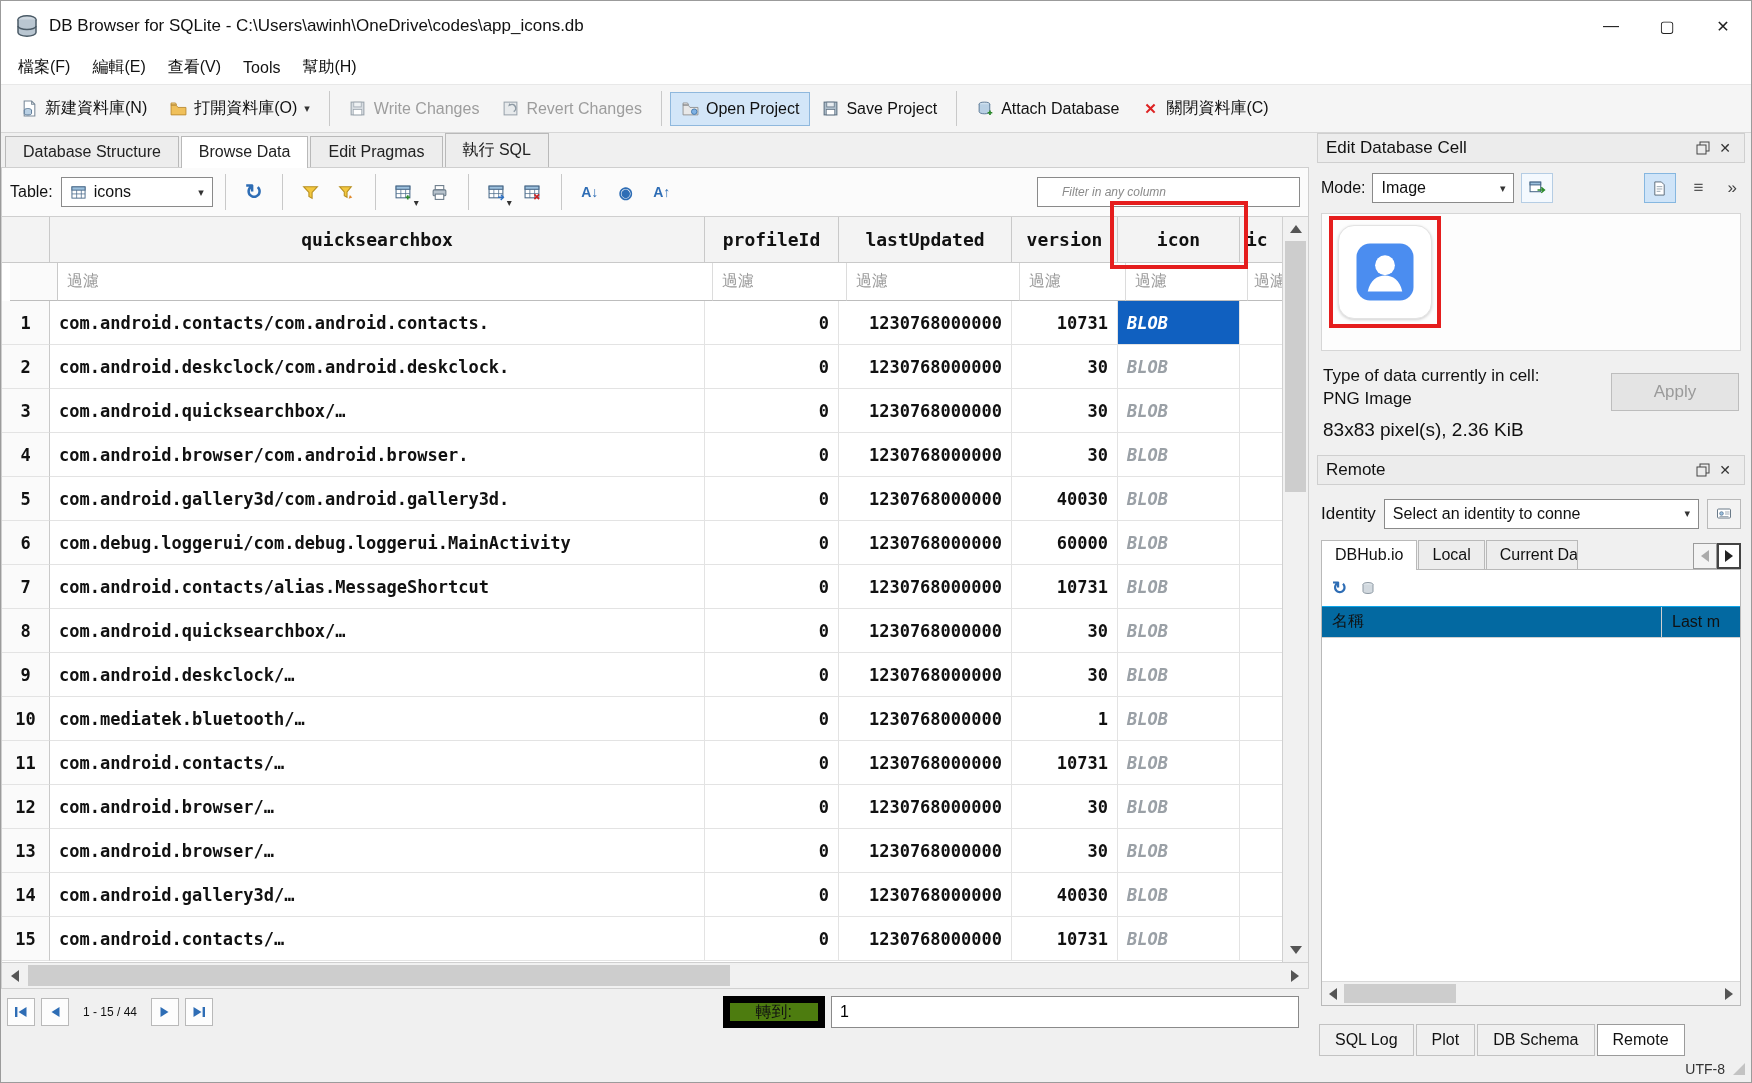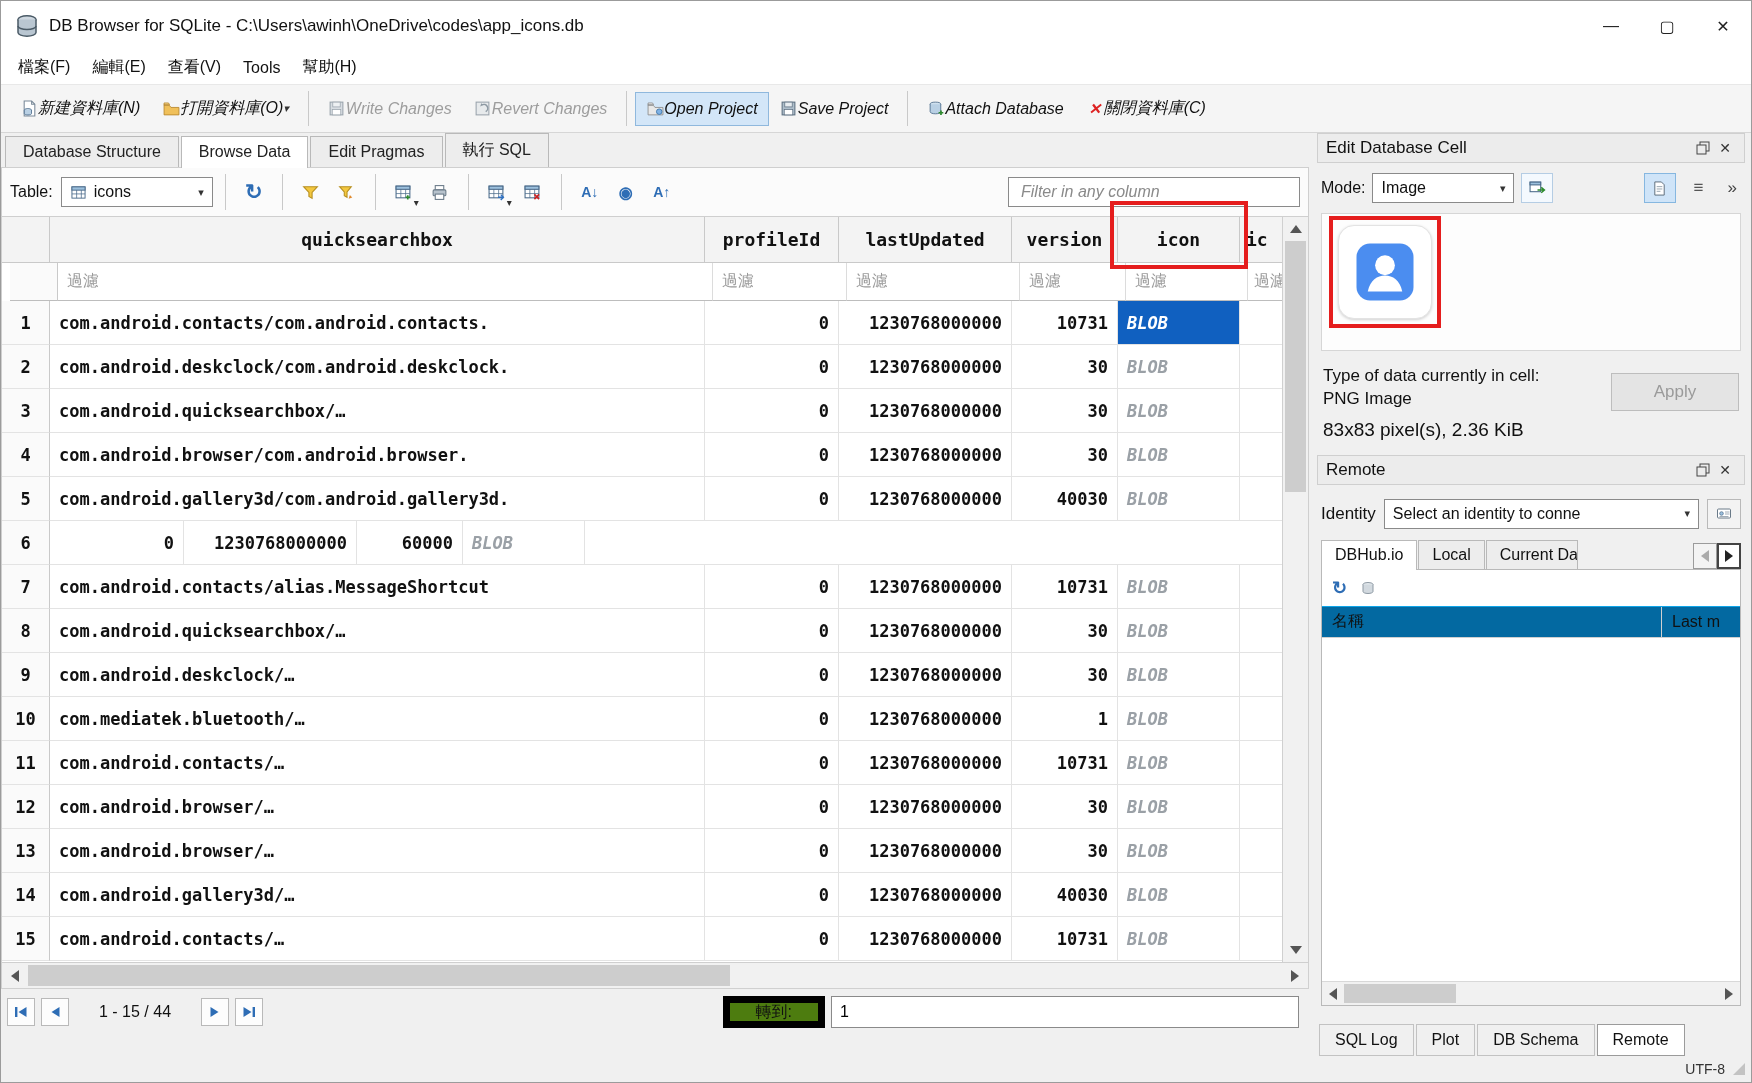--- a/index.html
+++ b/index.html
@@ -13,21 +13,21 @@
   .title-text { font-size:17px; margin-left:10px; white-space:nowrap; }
   .win-controls { margin-left:auto; display:flex; height:100%; }
   .win-btn { width:56px; display:flex; align-items:center; justify-content:center; font-size:16px; color:#222; cursor:default; }
 
   
   .menubar { height:34px; background:#fff; display:flex; align-items:center; padding-left:6px; border-bottom:1px solid #e8e8e8; flex:0 0 auto; }
   .menu-item { padding:5px 11px; font-size:16px; }
 
   
   .toolbar { height:48px; background:#f5f5f5; border-bottom:1px solid #d6d6d6; display:flex; align-items:center; padding:0 8px; flex:0 0 auto; }
-  .tbtn { display:flex; align-items:center; gap:0; padding:7px 10px; font-size:16px; white-space:nowrap; border:1px solid transparent;font-style:italic; }
+  .tbtn { display:flex; align-items:center; gap:7px; padding:7px 10px; font-size:16px; white-space:nowrap; border:1px solid transparent; }
   .tbtn.disabled { color:#9d9d9d; }
   .tbtn.checked { background:#d3e6f8; border:1px solid #8fb8dd; }
   .tsep { width:1px; align-self:stretch; margin:6px 8px; background:#c9c9c9; }
   .caret { font-size:11px; color:#333; line-height:1; }
   .micon { width:18px; height:18px; display:inline-flex; align-items:center; justify-content:center; }
   .red-x { color:#d22; font-weight:bold; font-size:15px; }
 
   
   .content { flex:1 1 auto; display:flex; min-height:0; }
   .left-pane { width:1308px; flex:0 0 auto; display:flex; flex-direction:column; min-height:0; }
@@ -39,21 +39,21 @@
   .doc-tab.active { background:#fff; position:relative; top:1px; padding-bottom:7px; }
 
   
   .browse-toolbar { height:50px; background:#fbfbfb; border:1px solid #cfcfcf; display:flex; align-items:center; padding:0 8px; gap:4px; flex:0 0 auto; }
   .bt-label { font-size:16px; margin-right:4px; }
   .combo { background:#fff; border:1px solid #8a8a8a; height:30px; display:flex; align-items:center; gap:6px; padding:0 8px; font-size:16px; }
   .combo .caret { margin-left:auto; }
   .icon-btn { width:32px; height:32px; display:flex; align-items:center; justify-content:center; position:relative; }
   .icon-btn .sub-caret { position:absolute; right:1px; bottom:0; font-size:10px; color:#333; }
   .glyph-blue { color:#2e6db5; font-weight:bold; }
-  .filter-input { margin-left:auto; width:292px; height:30px; border:1px solid #8a8a8a; padding:0 12px; font-size:16px; font-family:"Liberation Sans",sans-serif; }
+  .filter-input { margin-left:auto; width:263px; height:30px; border:1px solid #8a8a8a; padding:0 24px; font-size:12px; font-family:"Liberation Sans",sans-serif; }
   .filter-input::placeholder { font-style:italic; color:#8a8a8a; }
 
   
   .grid-wrap { height:746px; flex:0 0 auto; display:flex; border:1px solid #cfcfcf; border-top:none; background:#fff; position:relative; }
   .grid-cols { flex:1 1 auto; display:flex; flex-direction:column; overflow:hidden; }
   .grid-header { display:flex; height:46px; flex:0 0 auto; }
   .hcell { background:#f3f3f3; border-right:1px solid #c9c9c9; border-bottom:1px solid #c9c9c9;
            display:flex; align-items:center; justify-content:center;
            font-family:"DejaVu Sans Mono", monospace; font-weight:bold; font-size:18px; overflow:hidden; white-space:nowrap; }
   .corner { background:#f3f3f3; border-right:1px solid #c9c9c9; border-bottom:1px solid #c9c9c9; }
@@ -92,21 +92,21 @@
   .hscroll { height:26px; flex:0 0 auto; background:#f1f1f1; border:1px solid #d0d0d0; border-top:none; display:flex; align-items:center; }
   .harrow { width:26px; height:100%; display:flex; align-items:center; justify-content:center; }
   .tri-left { width:0; height:0; border-top:6px solid transparent; border-bottom:6px solid transparent; border-right:8px solid #555; }
   .tri-right { width:0; height:0; border-top:6px solid transparent; border-bottom:6px solid transparent; border-left:8px solid #555; }
   .htrack { flex:1; height:100%; position:relative; }
   .hthumb { position:absolute; left:0; top:2px; bottom:2px; width:56%; background:#cdcdcd; }
 
   
   .record-nav { height:46px; flex:0 0 auto; display:flex; align-items:center; padding:0 6px; gap:6px; }
   .nav-btn { width:28px; height:28px; background:#fdfdfd; border:1px solid #b9b9b9; display:flex; align-items:center; justify-content:center; }
-  .nav-pos { font-size:16px; margin:0 24px; white-space:nowrap; }
+  .nav-pos { font-size:12px; margin:0 8px; white-space:nowrap; }
   .goto-label { margin-left:auto; background:#4d7c0f; border:7px solid #000000; height:32px; display:flex; align-items:center; padding:0 26px; font-size:16px; }
   .goto-input { width:468px; height:32px; border:1px solid #8a8a8a; padding:0 8px; font-size:16px; margin-right:4px; }
   .pane-filler { flex:1 1 auto; }
 
   
   .panel-header { height:30px; background:#ececec; border:1px solid #cfcfcf; display:flex; align-items:center; padding:0 8px; font-size:17px; flex:0 0 auto; }
   .panel-title { flex:1; white-space:nowrap; overflow:hidden; }
   .ph-icon { width:22px; display:flex; align-items:center; justify-content:center; font-size:14px; color:#333; }
 
   .mode-row { display:flex; align-items:center; gap:7px; padding:10px 4px 8px; flex:0 0 auto; }
@@ -433,20 +433,21 @@
                 <div class="gcell gutter-cell c-gut">5</div>
                 <div class="gcell c-name">com.android.gallery3d/com.android.gallery3d.</div>
                 <div class="gcell c-pid ralign">0</div>
                 <div class="gcell c-lu ralign">1230768000000</div>
                 <div class="gcell c-ver ralign">40030</div>
                 <div class="gcell c-icon blobcell">BLOB</div>
                 <div class="gcell c-extra"></div>
               </div>
               <div class="grid-row">
                 <div class="gcell gutter-cell c-gut">6</div>
+                <div class="gcell c-name">com.debug.loggerui/com.debug.loggerui.MainActivity</div>
                 <div class="gcell c-pid ralign">0</div>
                 <div class="gcell c-lu ralign">1230768000000</div>
                 <div class="gcell c-ver ralign">60000</div>
                 <div class="gcell c-icon blobcell">BLOB</div>
                 <div class="gcell c-extra"></div>
               </div>
               <div class="grid-row">
                 <div class="gcell gutter-cell c-gut">7</div>
                 <div class="gcell c-name">com.android.contacts/alias.MessageShortcut</div>
                 <div class="gcell c-pid ralign">0</div>

